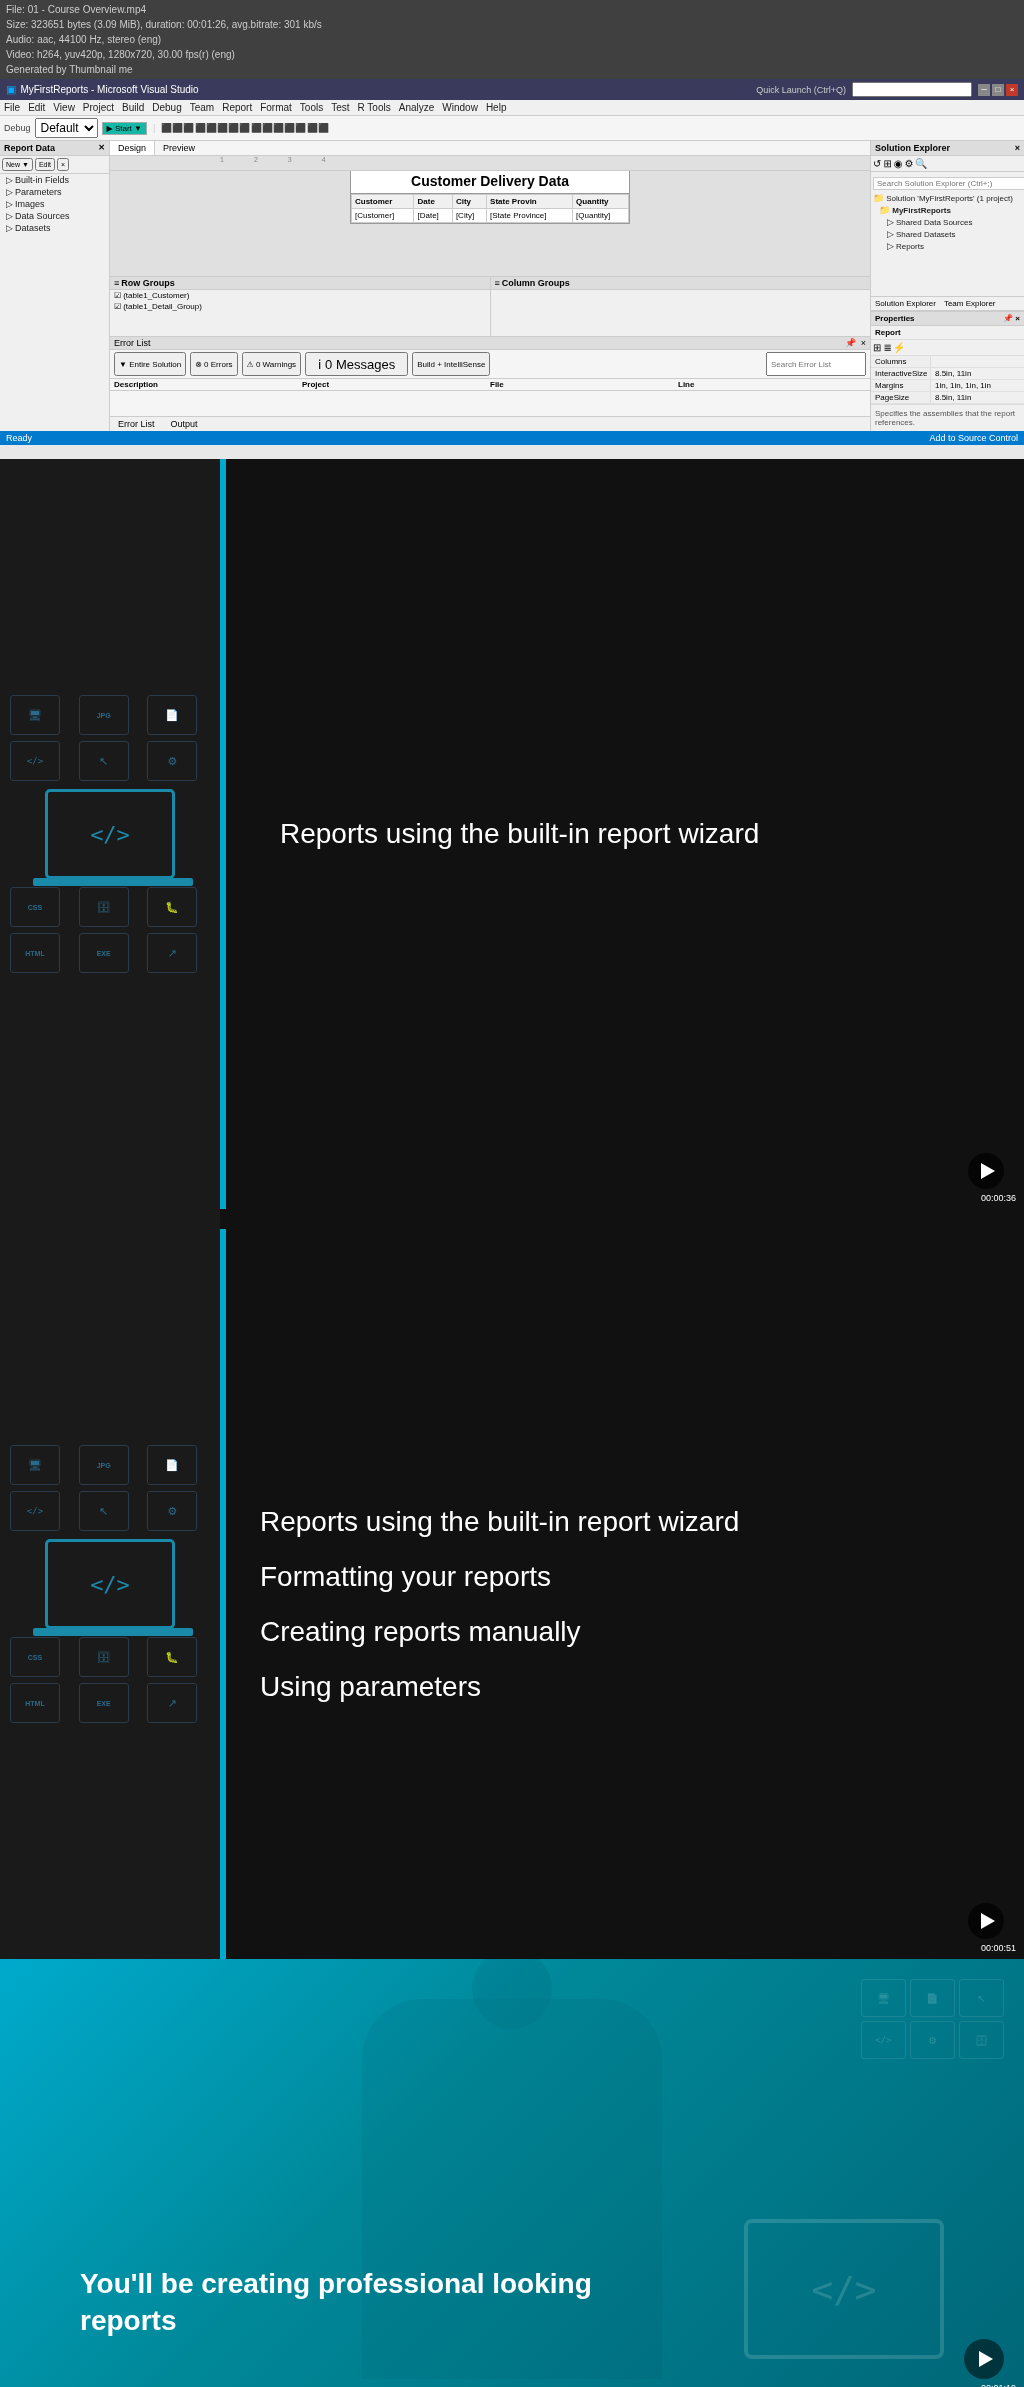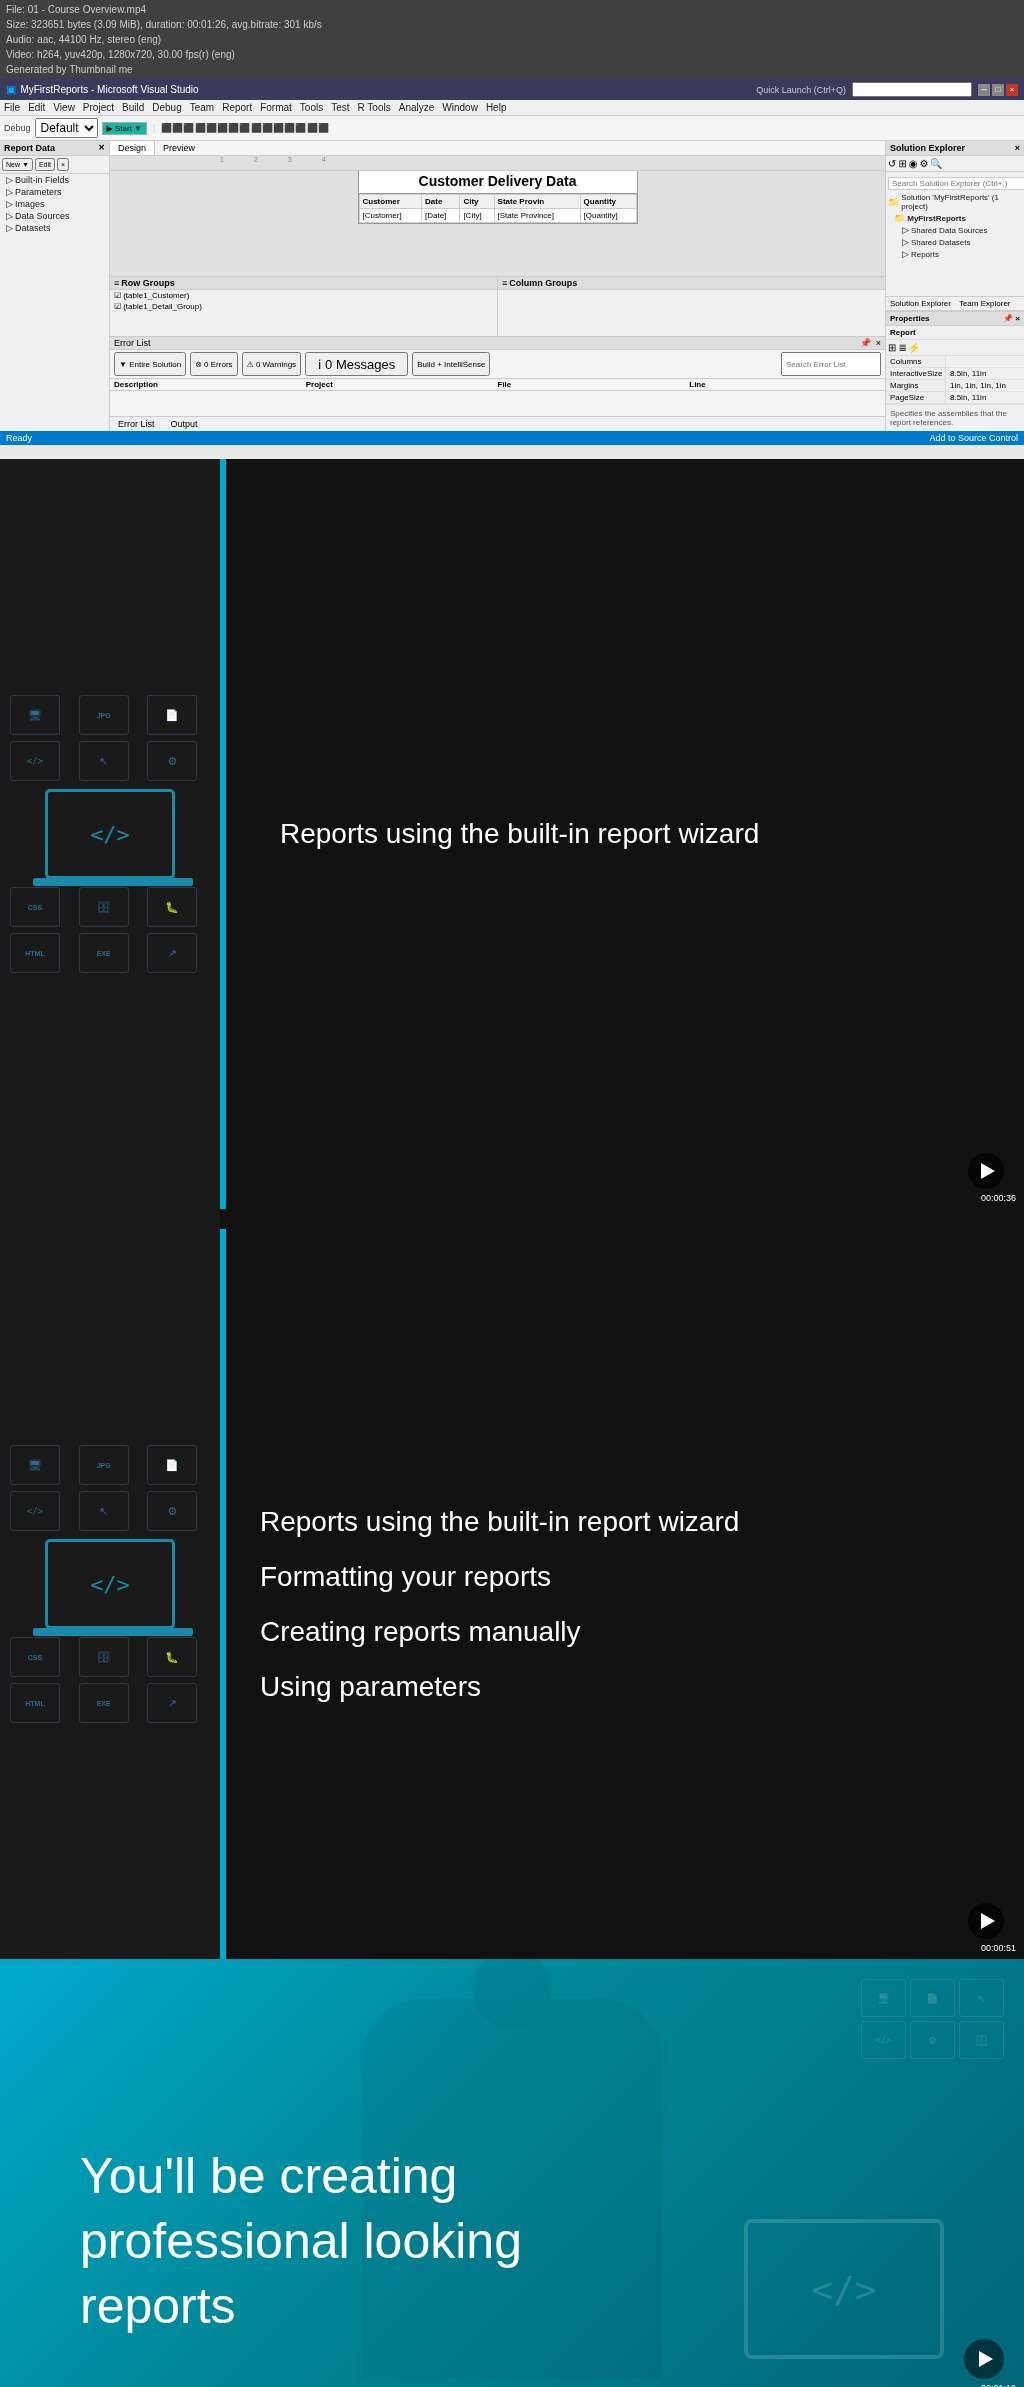--- a/index.html
+++ b/index.html
@@ -217,21 +217,21 @@
     .vs-errorlist-cols {
       display: flex;
       padding: 1px 4px;
       font-weight: bold;
       border-bottom: 1px solid #ccc;
     }
     .vs-errorlist-col { flex: 1; font-size: 8px; }
 
     
     .vs-right-panel {
-      width: 139px;
+      width: 154px;
       background: #f0f0f0;
       border-left: 1px solid #ccc;
       display: flex;
       flex-direction: column;
     }
     .vs-solexp {
       flex: 1;
     }
     .vs-solexp-toolbar {
       display: flex;
@@ -497,22 +497,22 @@
       color: #fff;
       font-size: 36px;
       font-family: monospace;
     }
 
     .teal-main-text {
       position: relative;
       z-index: 2;
     }
     .teal-headline {
-      font-size: 50px;
-      font-weight: 400;
+      font-size: 28px;
+      font-weight: 700;
       color: #fff;
       line-height: 1.3;
       max-width: 600px;
     }
 
     .bottom-play-btn {
       position: absolute;
       bottom: 20px;
       right: 20px;
       width: 40px;

